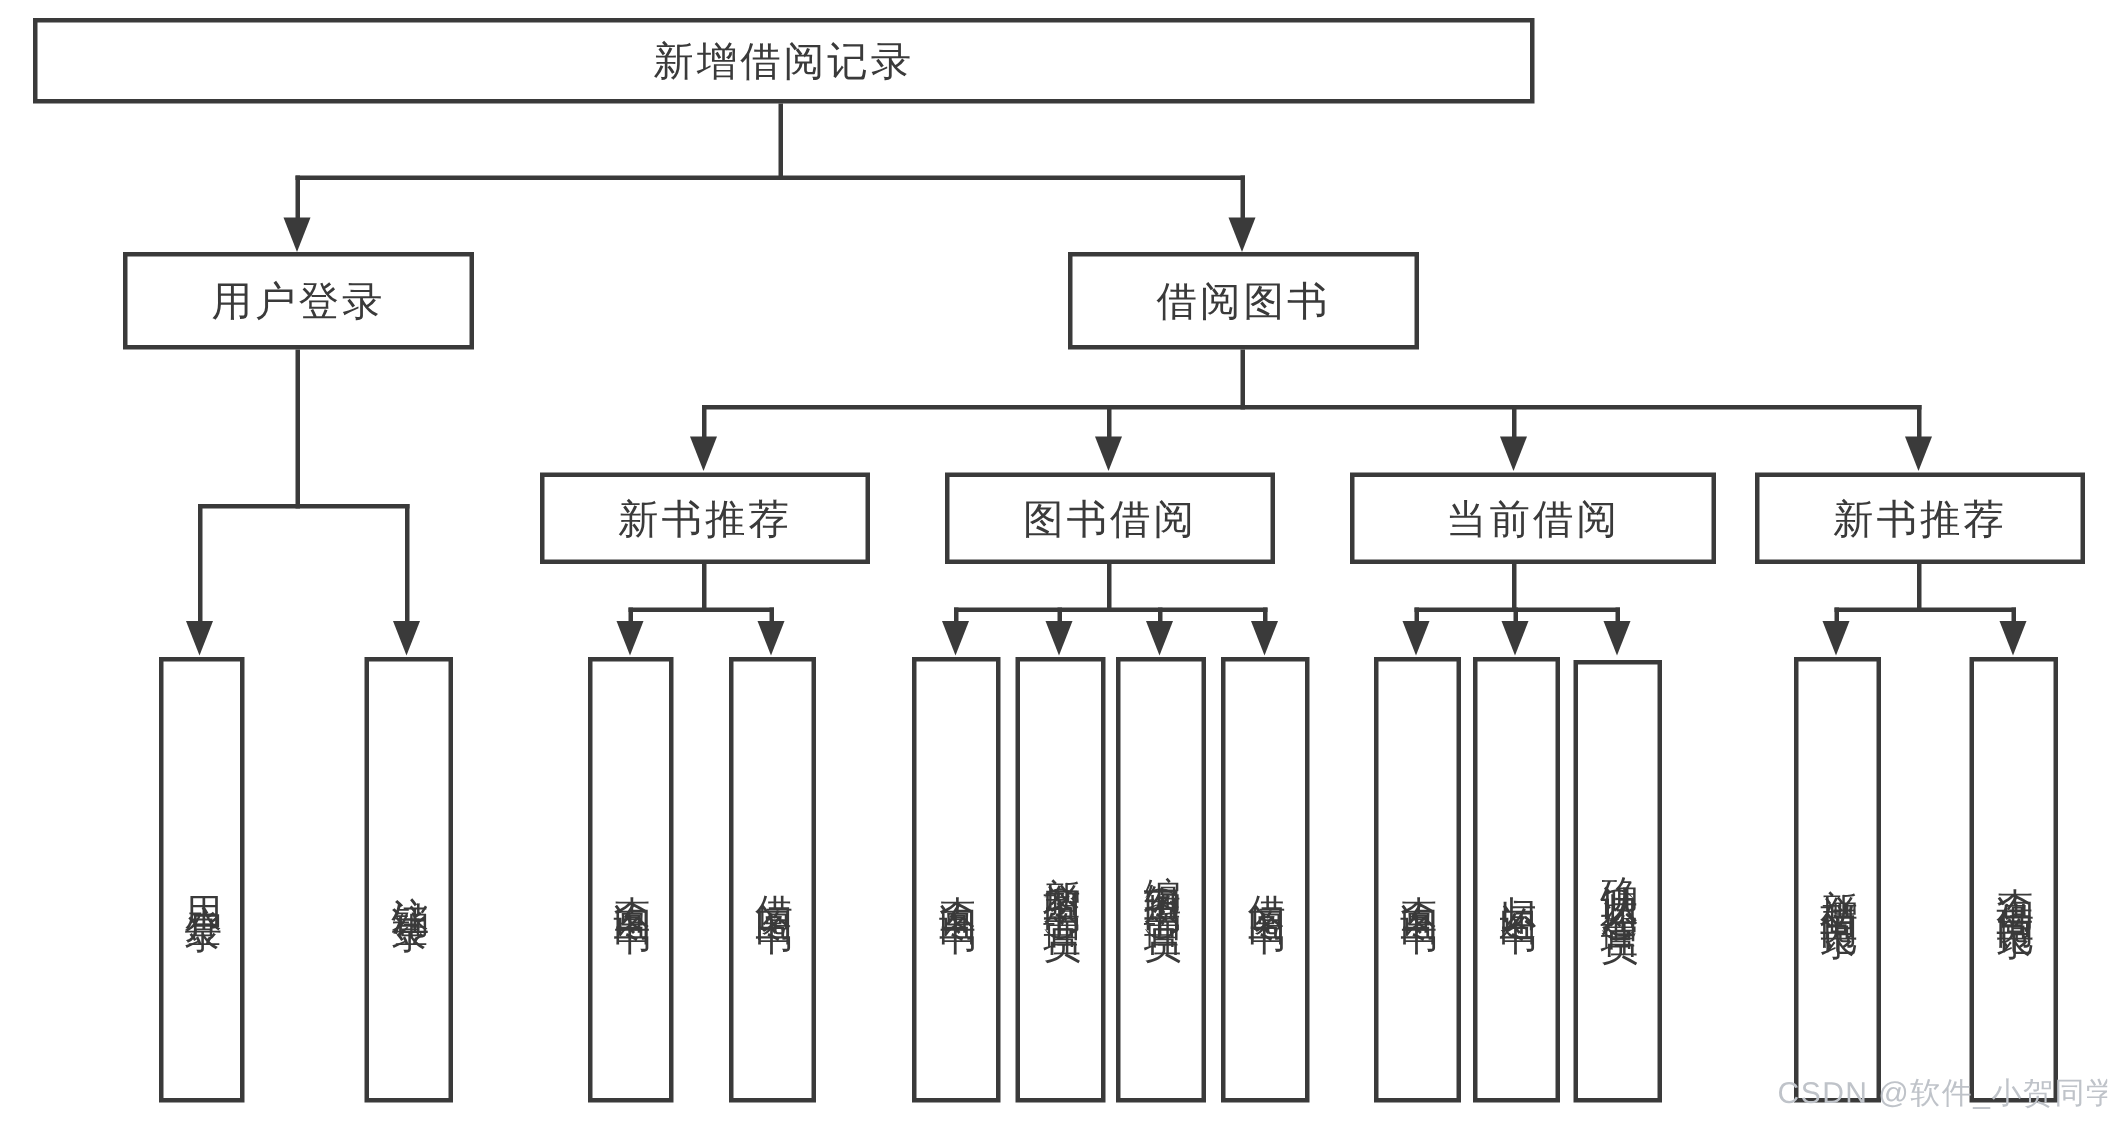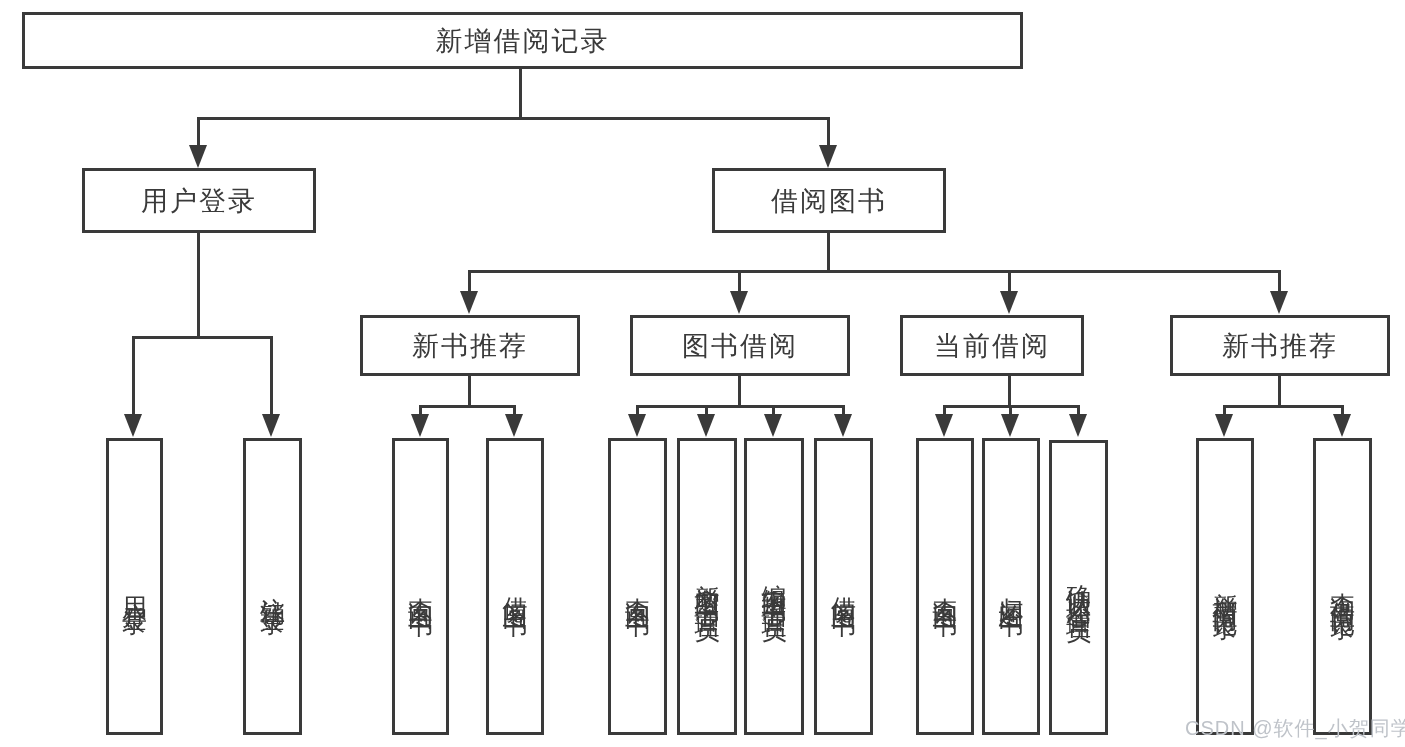--- a/index.html
+++ b/index.html
@@ -93,21 +93,21 @@
   <div class="arw" style="left:460px;top:291px;"></div>
   <div class="vl" style="left:738px;top:270px;height:22px;"></div>
   <div class="arw" style="left:730px;top:291px;"></div>
   <div class="vl" style="left:1008px;top:270px;height:22px;"></div>
   <div class="arw" style="left:1000px;top:291px;"></div>
   <div class="vl" style="left:1278px;top:270px;height:22px;"></div>
   <div class="arw" style="left:1270px;top:291px;"></div>
 
   <div class="hbox" style="left:630px;top:315px;width:220px;height:61px;">图书借阅</div>
   <div class="hbox" style="left:360px;top:315px;width:220px;height:61px;">新书推荐</div>
-  <div class="hbox" style="left:900px;top:315px;width:184px;height:61px;">当前借阅</div>
+  <div class="hbox" style="left:900px;top:315px;width:244px;height:61px;">当前借阅</div>
   <div class="hbox" style="left:1170px;top:315px;width:220px;height:61px;">新书推荐</div>
 
   <div class="vl" style="left:468px;top:376px;height:32px;"></div>
   <div class="hl" style="left:419px;top:405px;width:97px;"></div>
   <div class="vl" style="left:419px;top:405px;height:12px;"></div>
   <div class="arw" style="left:411px;top:414px;"></div>
   <div class="vl" style="left:513px;top:405px;height:12px;"></div>
   <div class="arw" style="left:505px;top:414px;"></div>
 
   <div class="vl" style="left:738px;top:376px;height:32px;"></div>

